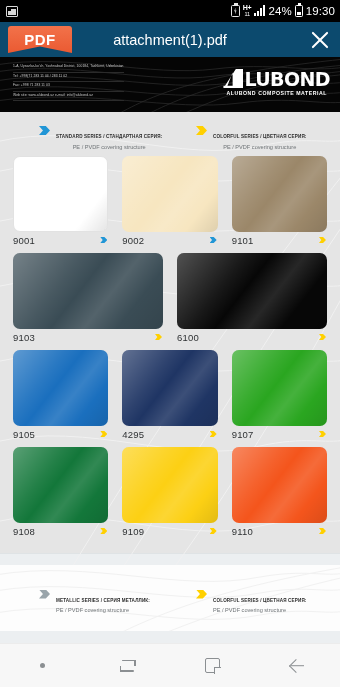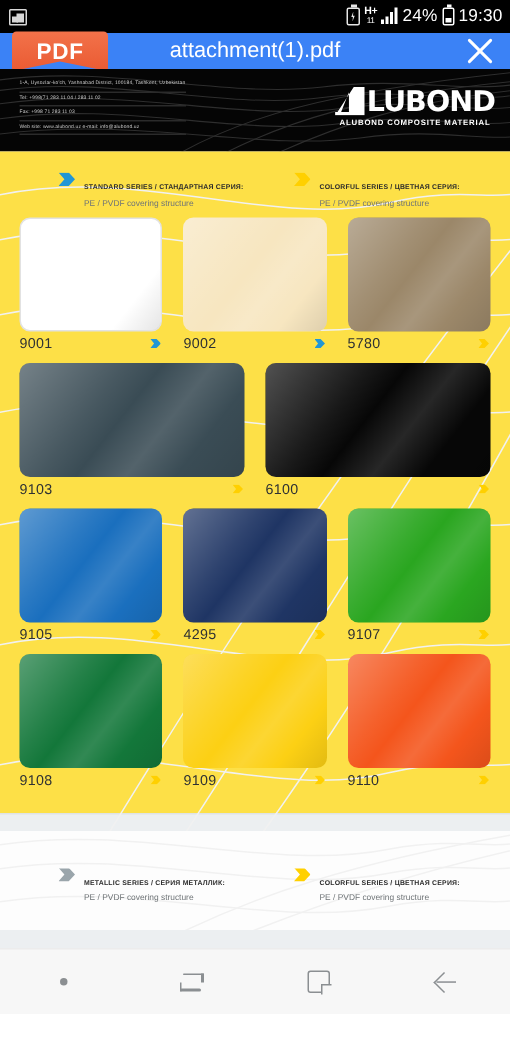--- a/index.html
+++ b/index.html
@@ -30,21 +30,21 @@
   .sb-signal{ display:flex; align-items:flex-end; gap:1px; height:11px; }
   .sb-signal span{ width:2px; background:#fff; }
   .sb-signal span:nth-child(1){height:3px;} .sb-signal span:nth-child(2){height:5px;}
   .sb-signal span:nth-child(3){height:8px;} .sb-signal span:nth-child(4){height:11px;}
   .sb-battery{ width:8px;height:12px;border:1.3px solid #fff;border-radius:1.5px;position:relative; }
   .sb-battery::before{content:"";position:absolute;top:-2.6px;left:1.8px;width:3.4px;height:1.6px;background:#fff;}
   .sb-battery::after{content:"";position:absolute;left:1px;right:1px;bottom:1px;height:2.6px;background:#fff;}
 
   
   #title-bar{
-    height:24px; background:#3b82f6;
+    height:35px; background:#0c4a6e;
     display:flex; align-items:center; position:relative;
   }
   #pdf-badge{
     margin-left:8px; width:64px; height:27px;
     background:linear-gradient(180deg,#f2724a 0%,#ea5a32 100%);
     color:#fff; font-size:15px; font-weight:700; letter-spacing:.5px;
     display:flex; align-items:center; justify-content:center;
     clip-path:polygon(0 0,100% 0,100% 100%,50% 76%,0 100%);
     border-radius:3px 3px 0 0;
   }
@@ -85,21 +85,21 @@
   }
   #logo-mark{ display:flex; align-items:flex-end; justify-content:flex-end; gap:1px; }
   #logo-tri{
     width:20px;height:19px;background:#fff;
     clip-path:polygon(62% 0,100% 0,100% 100%,0 100%,0 88%,46% 88%,46% 18%,20% 88%,8% 88%);
   }
   #logo-text{ color:#fff; font-size:19px; font-weight:800; letter-spacing:-.6px; line-height:17px; font-family:"DejaVu Sans",sans-serif; }
   #logo-sub{ color:#fff; font-size:5.2px; font-weight:700; letter-spacing:.55px; margin-top:2px; }
 
   
-  #catalog{ position:relative; background:#fde047; padding:0; }
+  #catalog{ position:relative; background:#e5e5e5; padding:0;text-align:center; }
   #catalog-waves{ position:absolute; inset:0; pointer-events:none; }
 
   .series-row{ display:flex; position:relative; z-index:2; padding:12px 0 6px; }
   .series-head{ flex:1; display:flex; align-items:flex-start; gap:6px; padding-left:39px; }
   .series-head.right{ padding-left:13px; }
   .arrow-tag{
     width:11px;height:9px;margin-top:2px;flex:0 0 auto;
     clip-path:polygon(0 0,62% 0,100% 50%,62% 100%,0 100%,36% 50%);
   }
   .series-t1{ font-size:4.6px; font-weight:700; letter-spacing:.15px; color:#2b2b2b; white-space:nowrap; }
@@ -276,21 +276,21 @@
           <div class="swatch-cell">
             <div class="swatch" style="background:#f7e6c0"></div>
             <div class="swatch-label-row">
               <span class="swatch-code">9002</span>
               <span class="swatch-arrow" style="background:#2196d6"></span>
             </div>
           </div>
           <div class="swatch-cell">
             <div class="swatch" style="background:#9b8769"></div>
             <div class="swatch-label-row">
-              <span class="swatch-code">5780</span>
+              <span class="swatch-code">9101</span>
               <span class="swatch-arrow" style="background:#ffd000"></span>
             </div>
           </div>
         </div>
 
         <div class="swatch-row">
           <div class="swatch-cell">
             <div class="swatch" style="background:#3a4c55"></div>
             <div class="swatch-label-row">
               <span class="swatch-code">9103</span>

